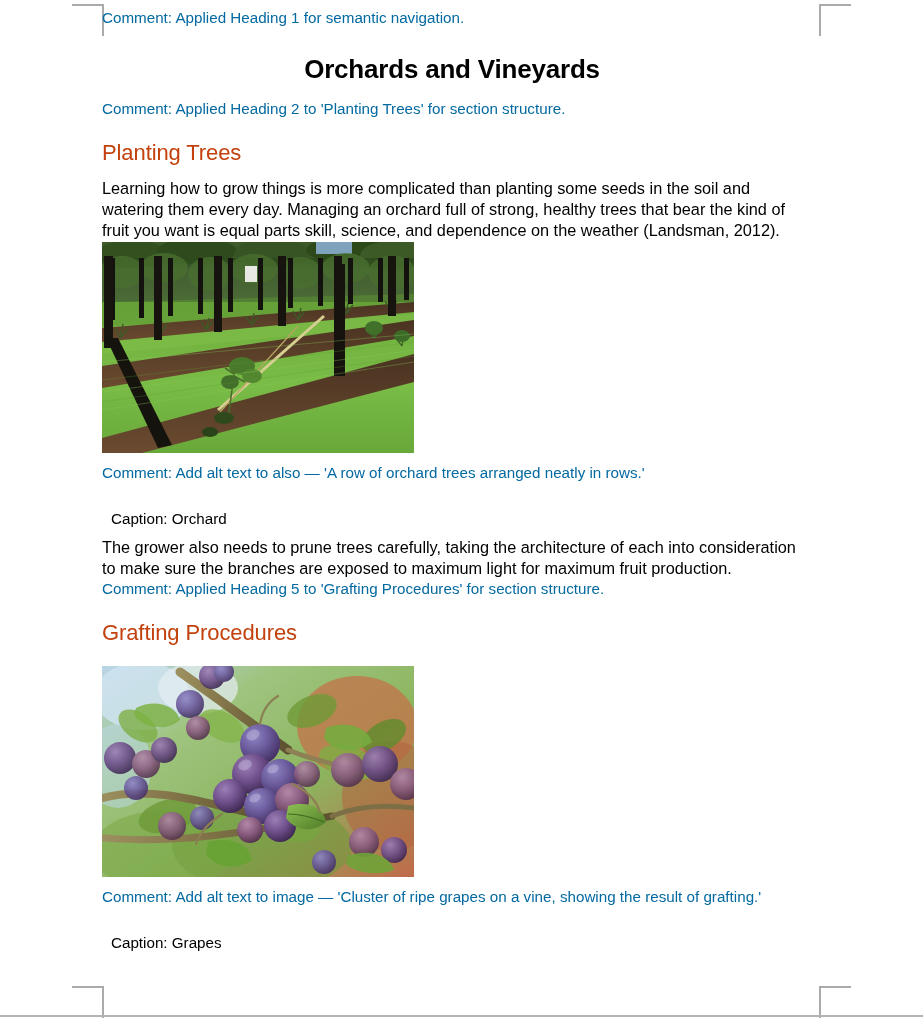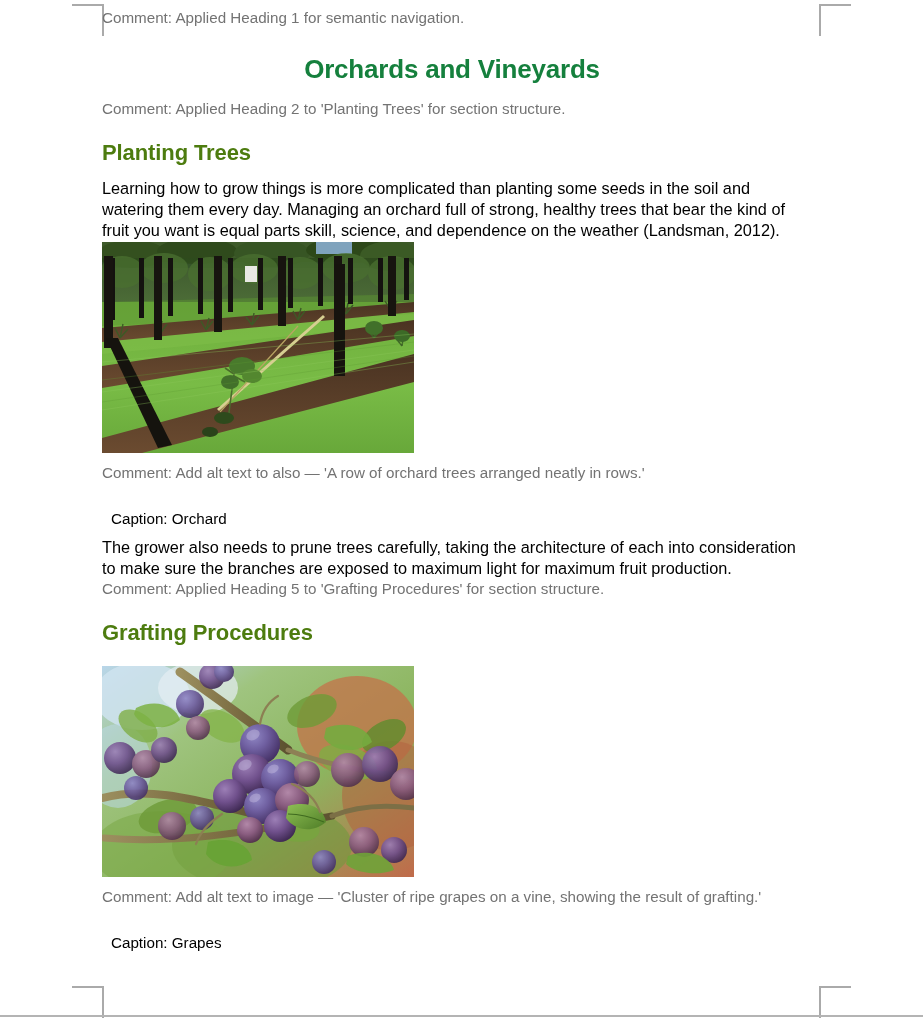--- a/index.html
+++ b/index.html
@@ -69,39 +69,39 @@
   .doc-body {
     position: absolute;
     left: 102px;
     top: 0;
     width: 700px;
   }
 
   .comment-line {
     font-size: 15.2px;
     line-height: 19px;
-    color: #737373;
+    color: #0369a1;
     margin: 0;
     white-space: pre-wrap;
   }
 
   .doc-title {
     font-size: 26px;
     font-weight: bold;
     text-align: center;
     line-height: 32px;
     margin: 0;
-    color: #15803d;
+    color: #000000;
     letter-spacing: -0.2px;
   }
 
   .heading2 {
     font-size: 22px;
-    font-weight: bold;
-    color: #4d7c0f;
+    font-weight: normal;
+    color: #c2410c;
     line-height: 26px;
     margin: 0;
     letter-spacing: -0.1px;
   }
 
   .body-para {
     font-size: 16.3px;
     line-height: 21.2px;
     margin: 0;
     color: #000;

